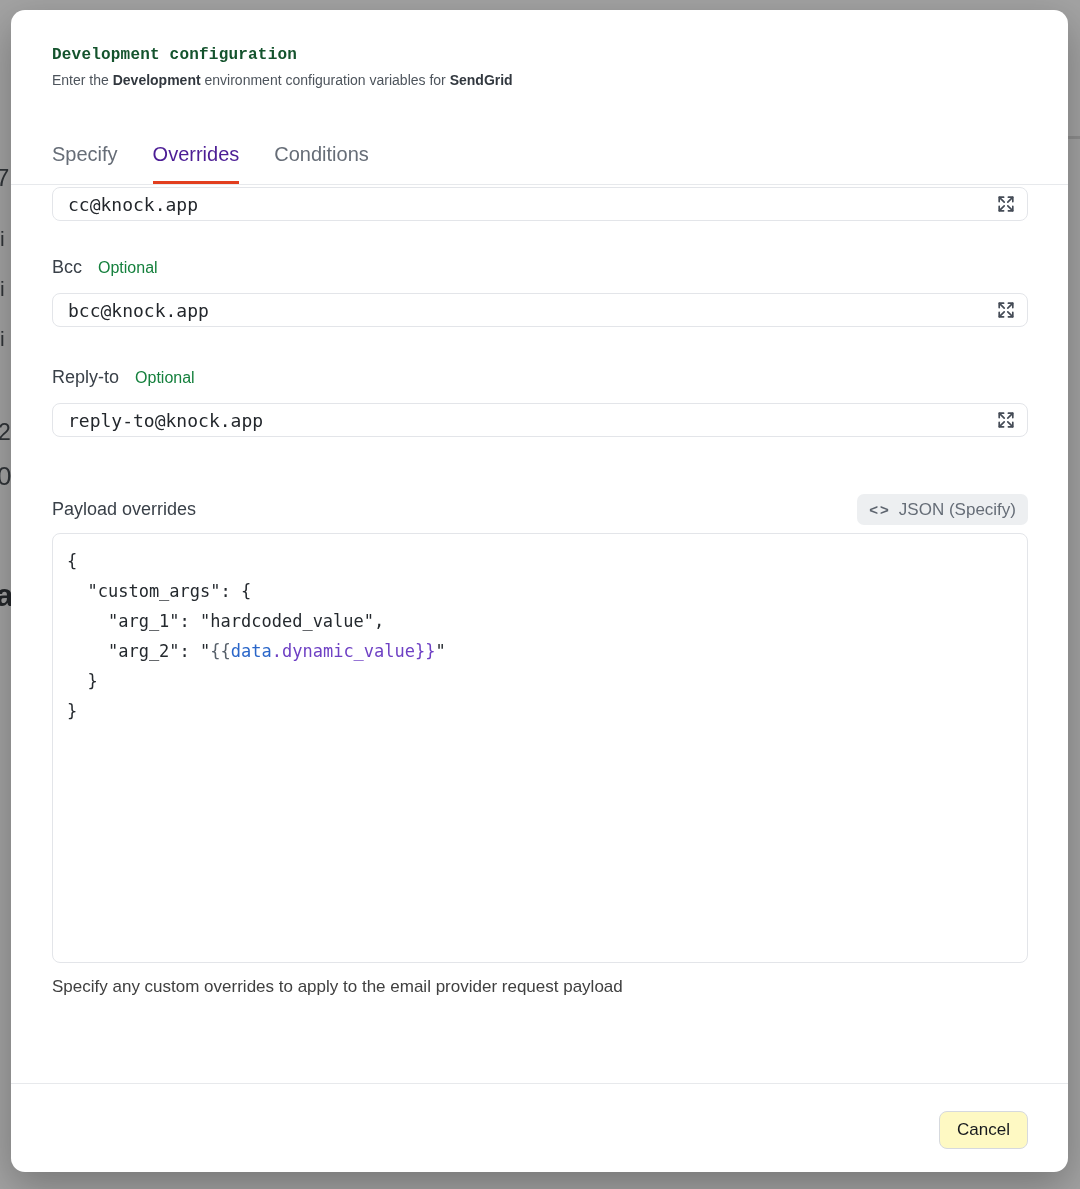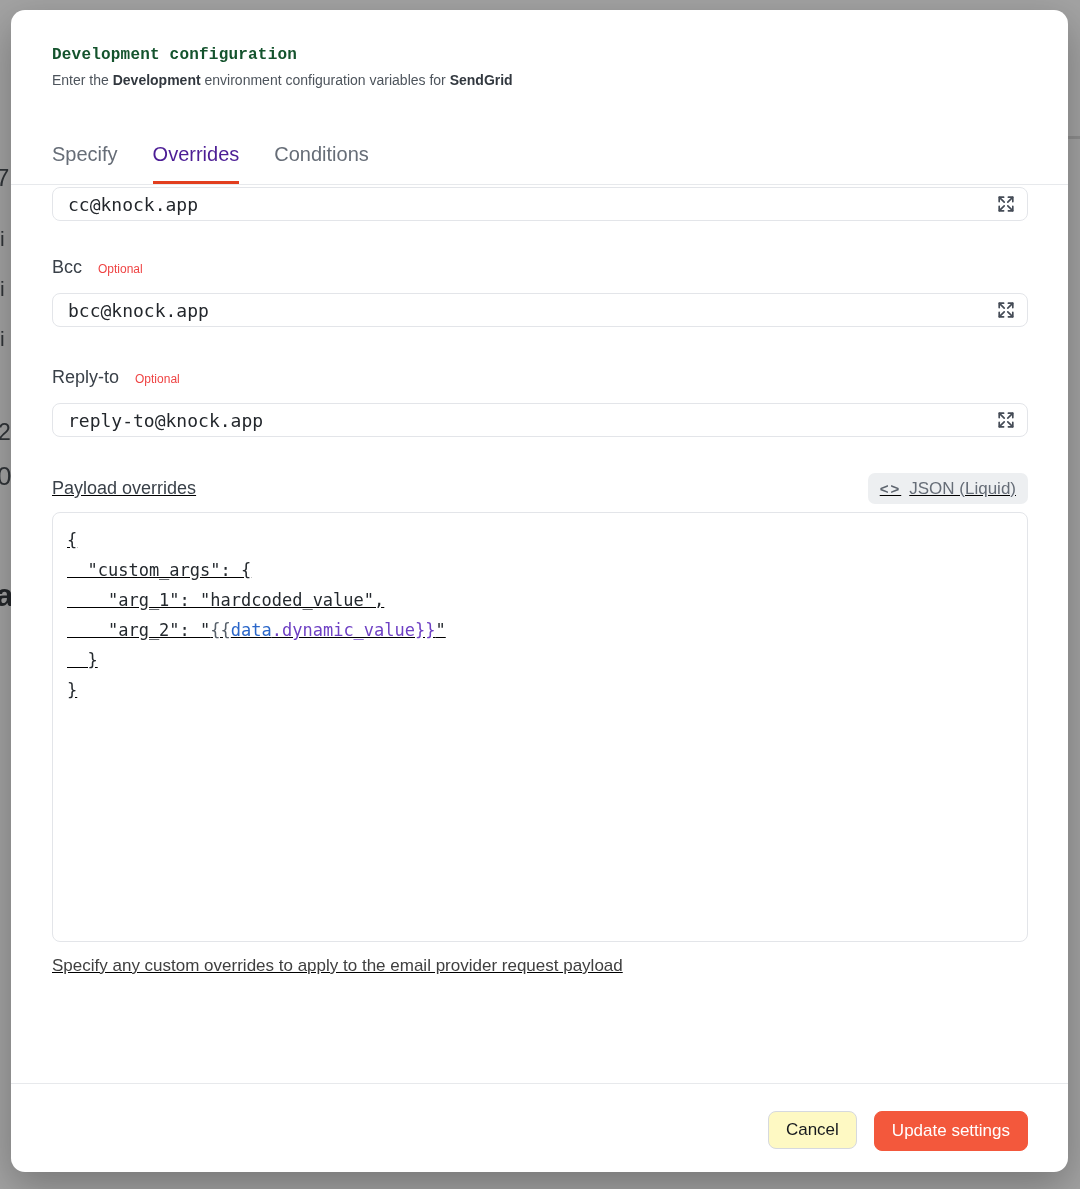--- a/index.html
+++ b/index.html
@@ -44,21 +44,21 @@
   .tab {
     font-size:20px; line-height:25px; color:#666d77;
     padding-bottom:14px; border-bottom:3px solid transparent; cursor:pointer;
   }
   .tab.active { color:#4c1d95; border-bottom-color:#e23e1e; }
 
   .modal-body { flex:1; overflow:hidden; padding:0 40px 0 41px; }
 
   .field-label-row { display:flex; align-items:baseline; gap:16px; }
   .field-label { font-size:18px; color:#3a4149; font-weight:500; }
-  .field-optional { font-size:12px; color:#ef4444; }
+  .field-optional { font-size:16px; color:#15803d; }
 
   .input-wrap { position:relative; }
   .text-input {
     width:100%; height:34px;
     border:1px solid #e3e5e9; border-radius:8px;
     background:#fff;
     padding:0 44px 0 15px;
     font-family:"DejaVu Sans Mono", monospace;
     font-size:18px; color:#23272c;
     outline:none;
@@ -66,21 +66,21 @@
   .expand-btn {
     position:absolute; right:11px; top:50%; transform:translateY(-50%);
     width:22px; height:22px; display:flex; align-items:center; justify-content:center;
     cursor:pointer;
   }
 
   .field-cc { margin-top:2px; }
   .field-bcc { margin-top:36px; }
   .field-bcc .input-wrap, .field-reply .input-wrap { margin-top:15px; }
   .field-reply { margin-top:40px; }
-  .field-payload { margin-top:36px;text-decoration:underline; }
+  .field-payload { margin-top:57px; }
 
   .payload-head { display:flex; align-items:center; justify-content:space-between; }
   .payload-badge {
     display:flex; align-items:center; gap:8px;
     background:#edeff1; border-radius:7px;
     padding:5px 12px; height:31px;
     font-size:17px; color:#666d77;
   }
   .payload-badge .code-glyph { font-size:15px; letter-spacing:2px; font-weight:700; color:#5d646e; }
 
@@ -209,27 +209,26 @@
           </svg>
         </span>
       </div>
     </div>
 
     <div class="field-payload">
       <div class="payload-head">
         <span class="field-label">Payload overrides</span>
         <span class="payload-badge">
           <span class="code-glyph">&lt;&gt;</span>
-          <span>JSON (Liquid)</span>
+          <span>JSON (Specify)</span>
         </span>
       </div>
       <div class="code-editor"><div><span class="tok-d">{</span></div><div><span class="tok-d">  "custom_args": {</span></div><div><span class="tok-d">    "arg_1": "hardcoded_value",</span></div><div><span class="tok-d">    "arg_2": "</span><span class="tok-g">{{</span><span class="tok-b">data</span><span class="tok-p">.dynamic_value}}</span><span class="tok-d">"</span></div><div><span class="tok-d">  }</span></div><div><span class="tok-d">}</span></div></div>
       <p class="helper-text">Specify any custom overrides to apply to the email provider request payload</p>
     </div>
 
   </div>
 
   <div class="modal-footer">
     <button class="btn btn-cancel">Cancel</button>
-    <button class="btn btn-primary">Update settings</button>
   </div>
 
 </div>
 
 </body></html>

